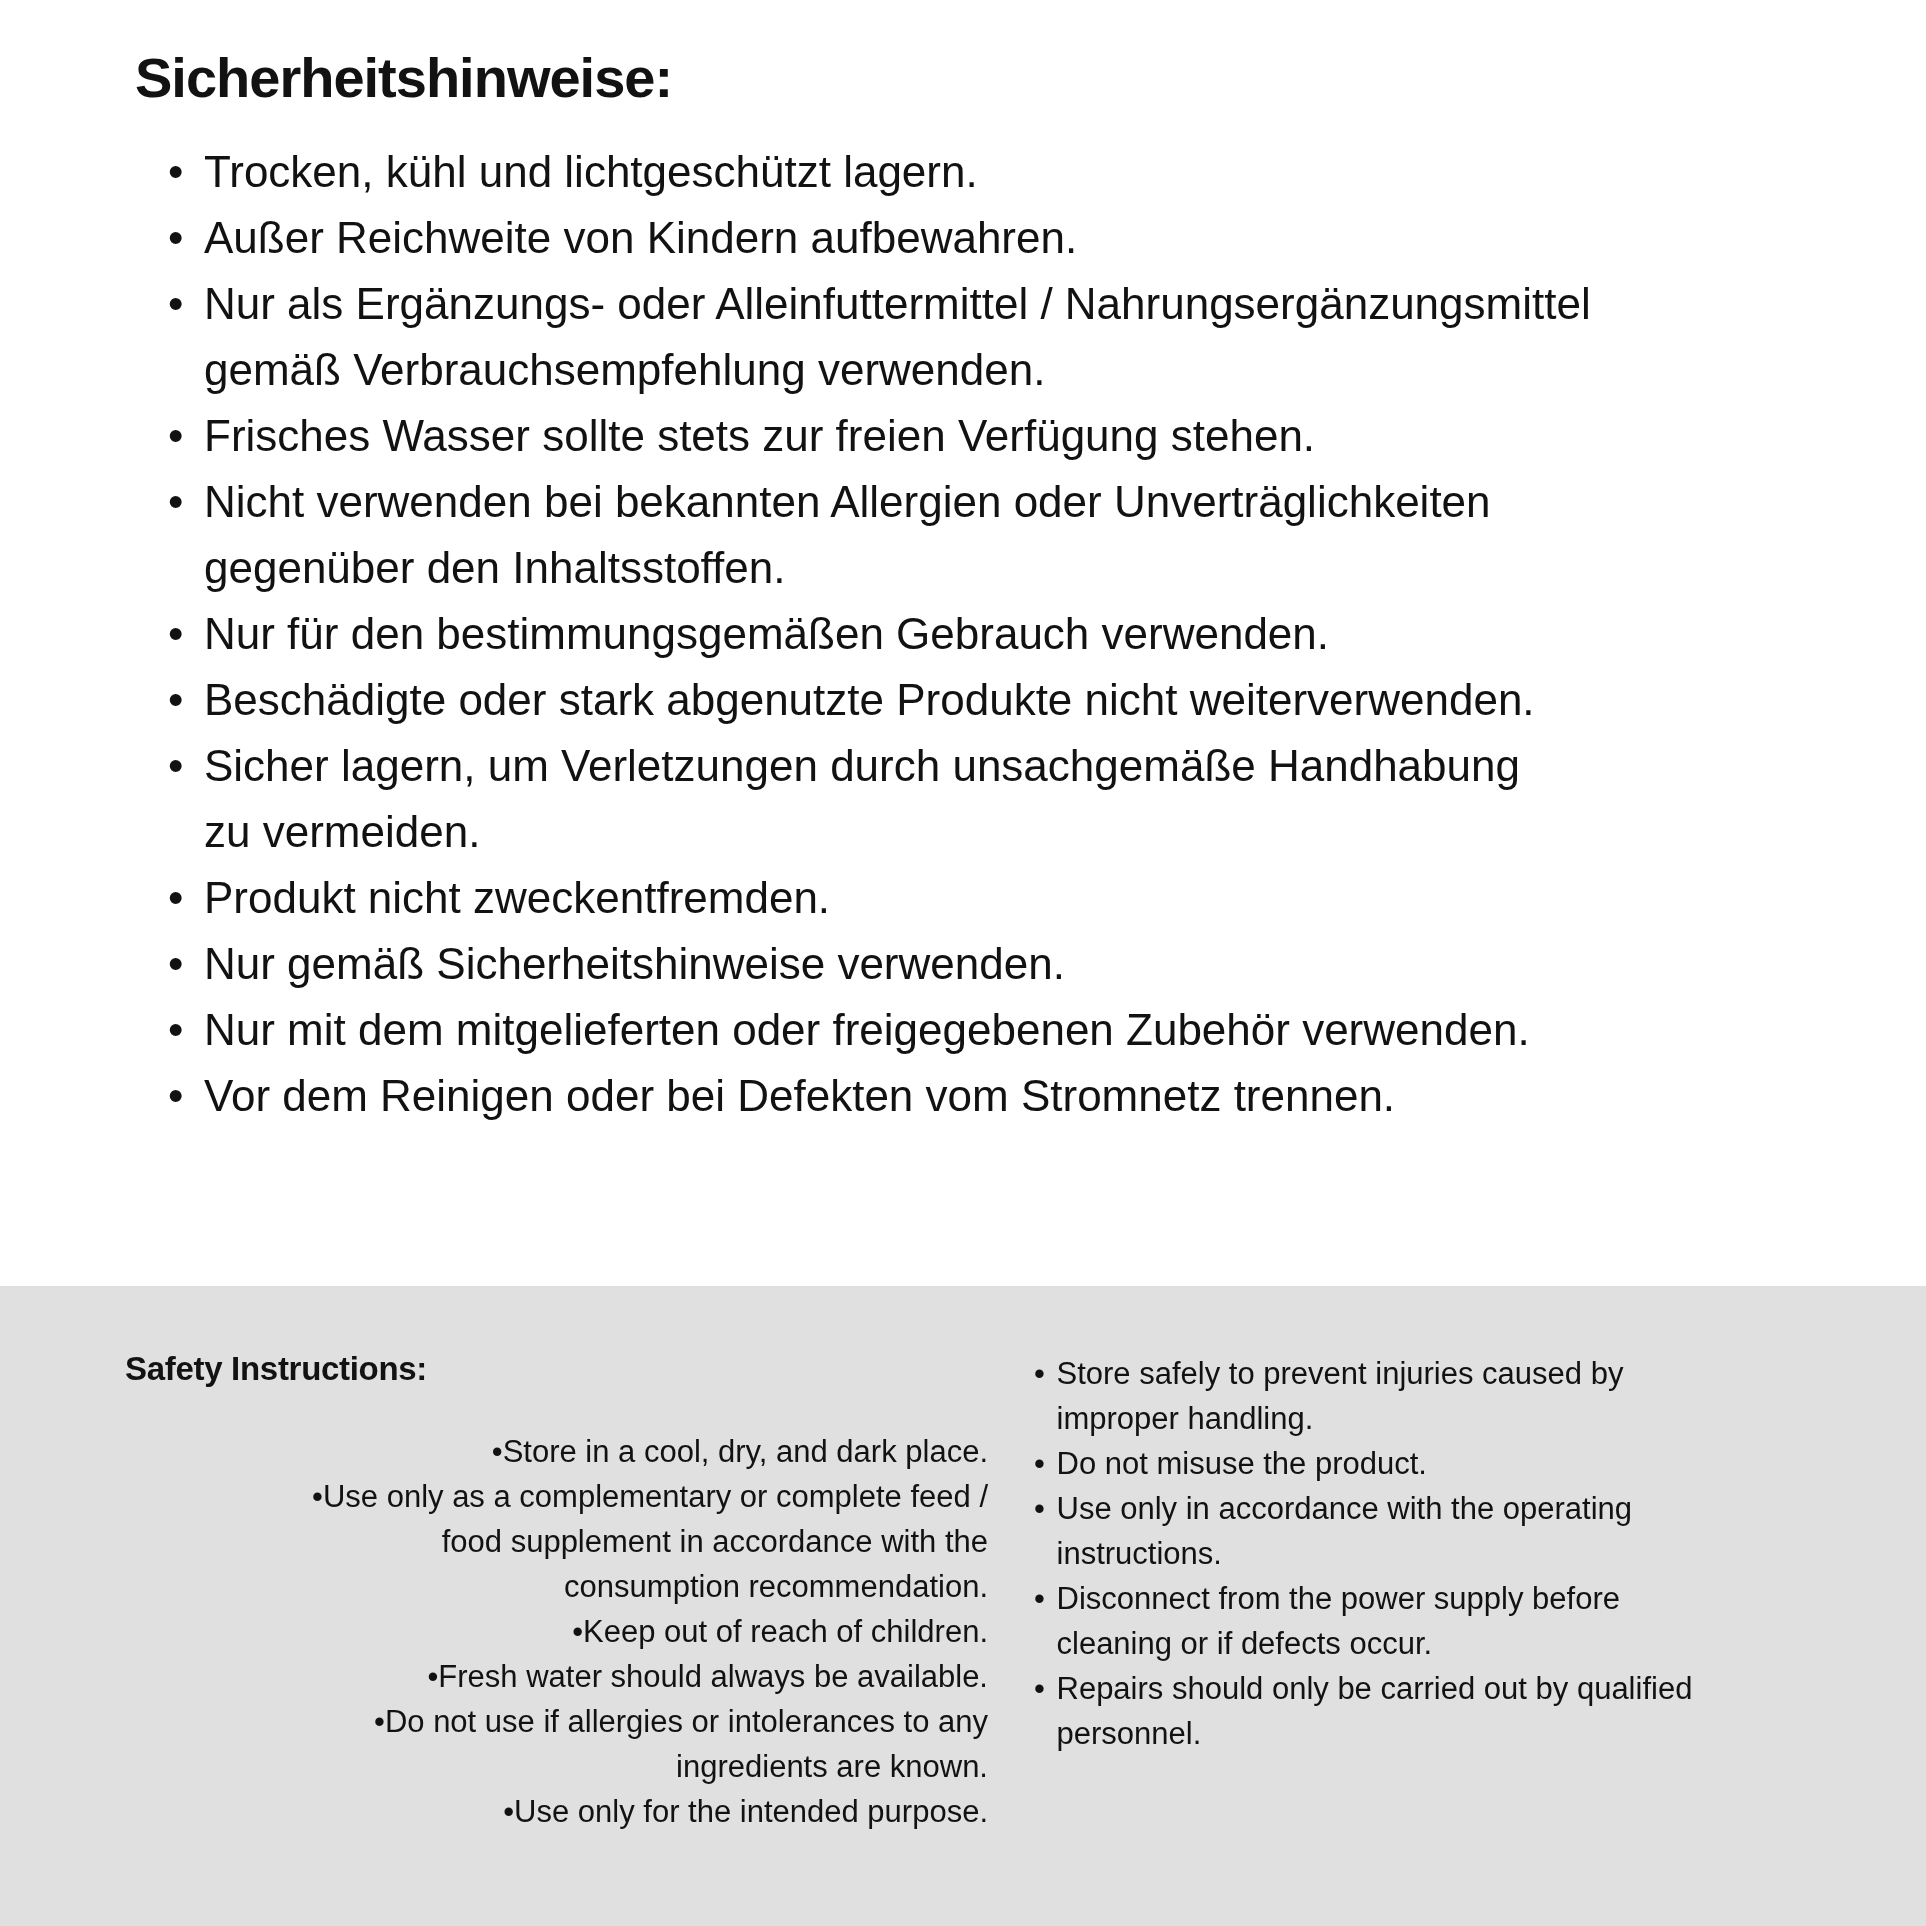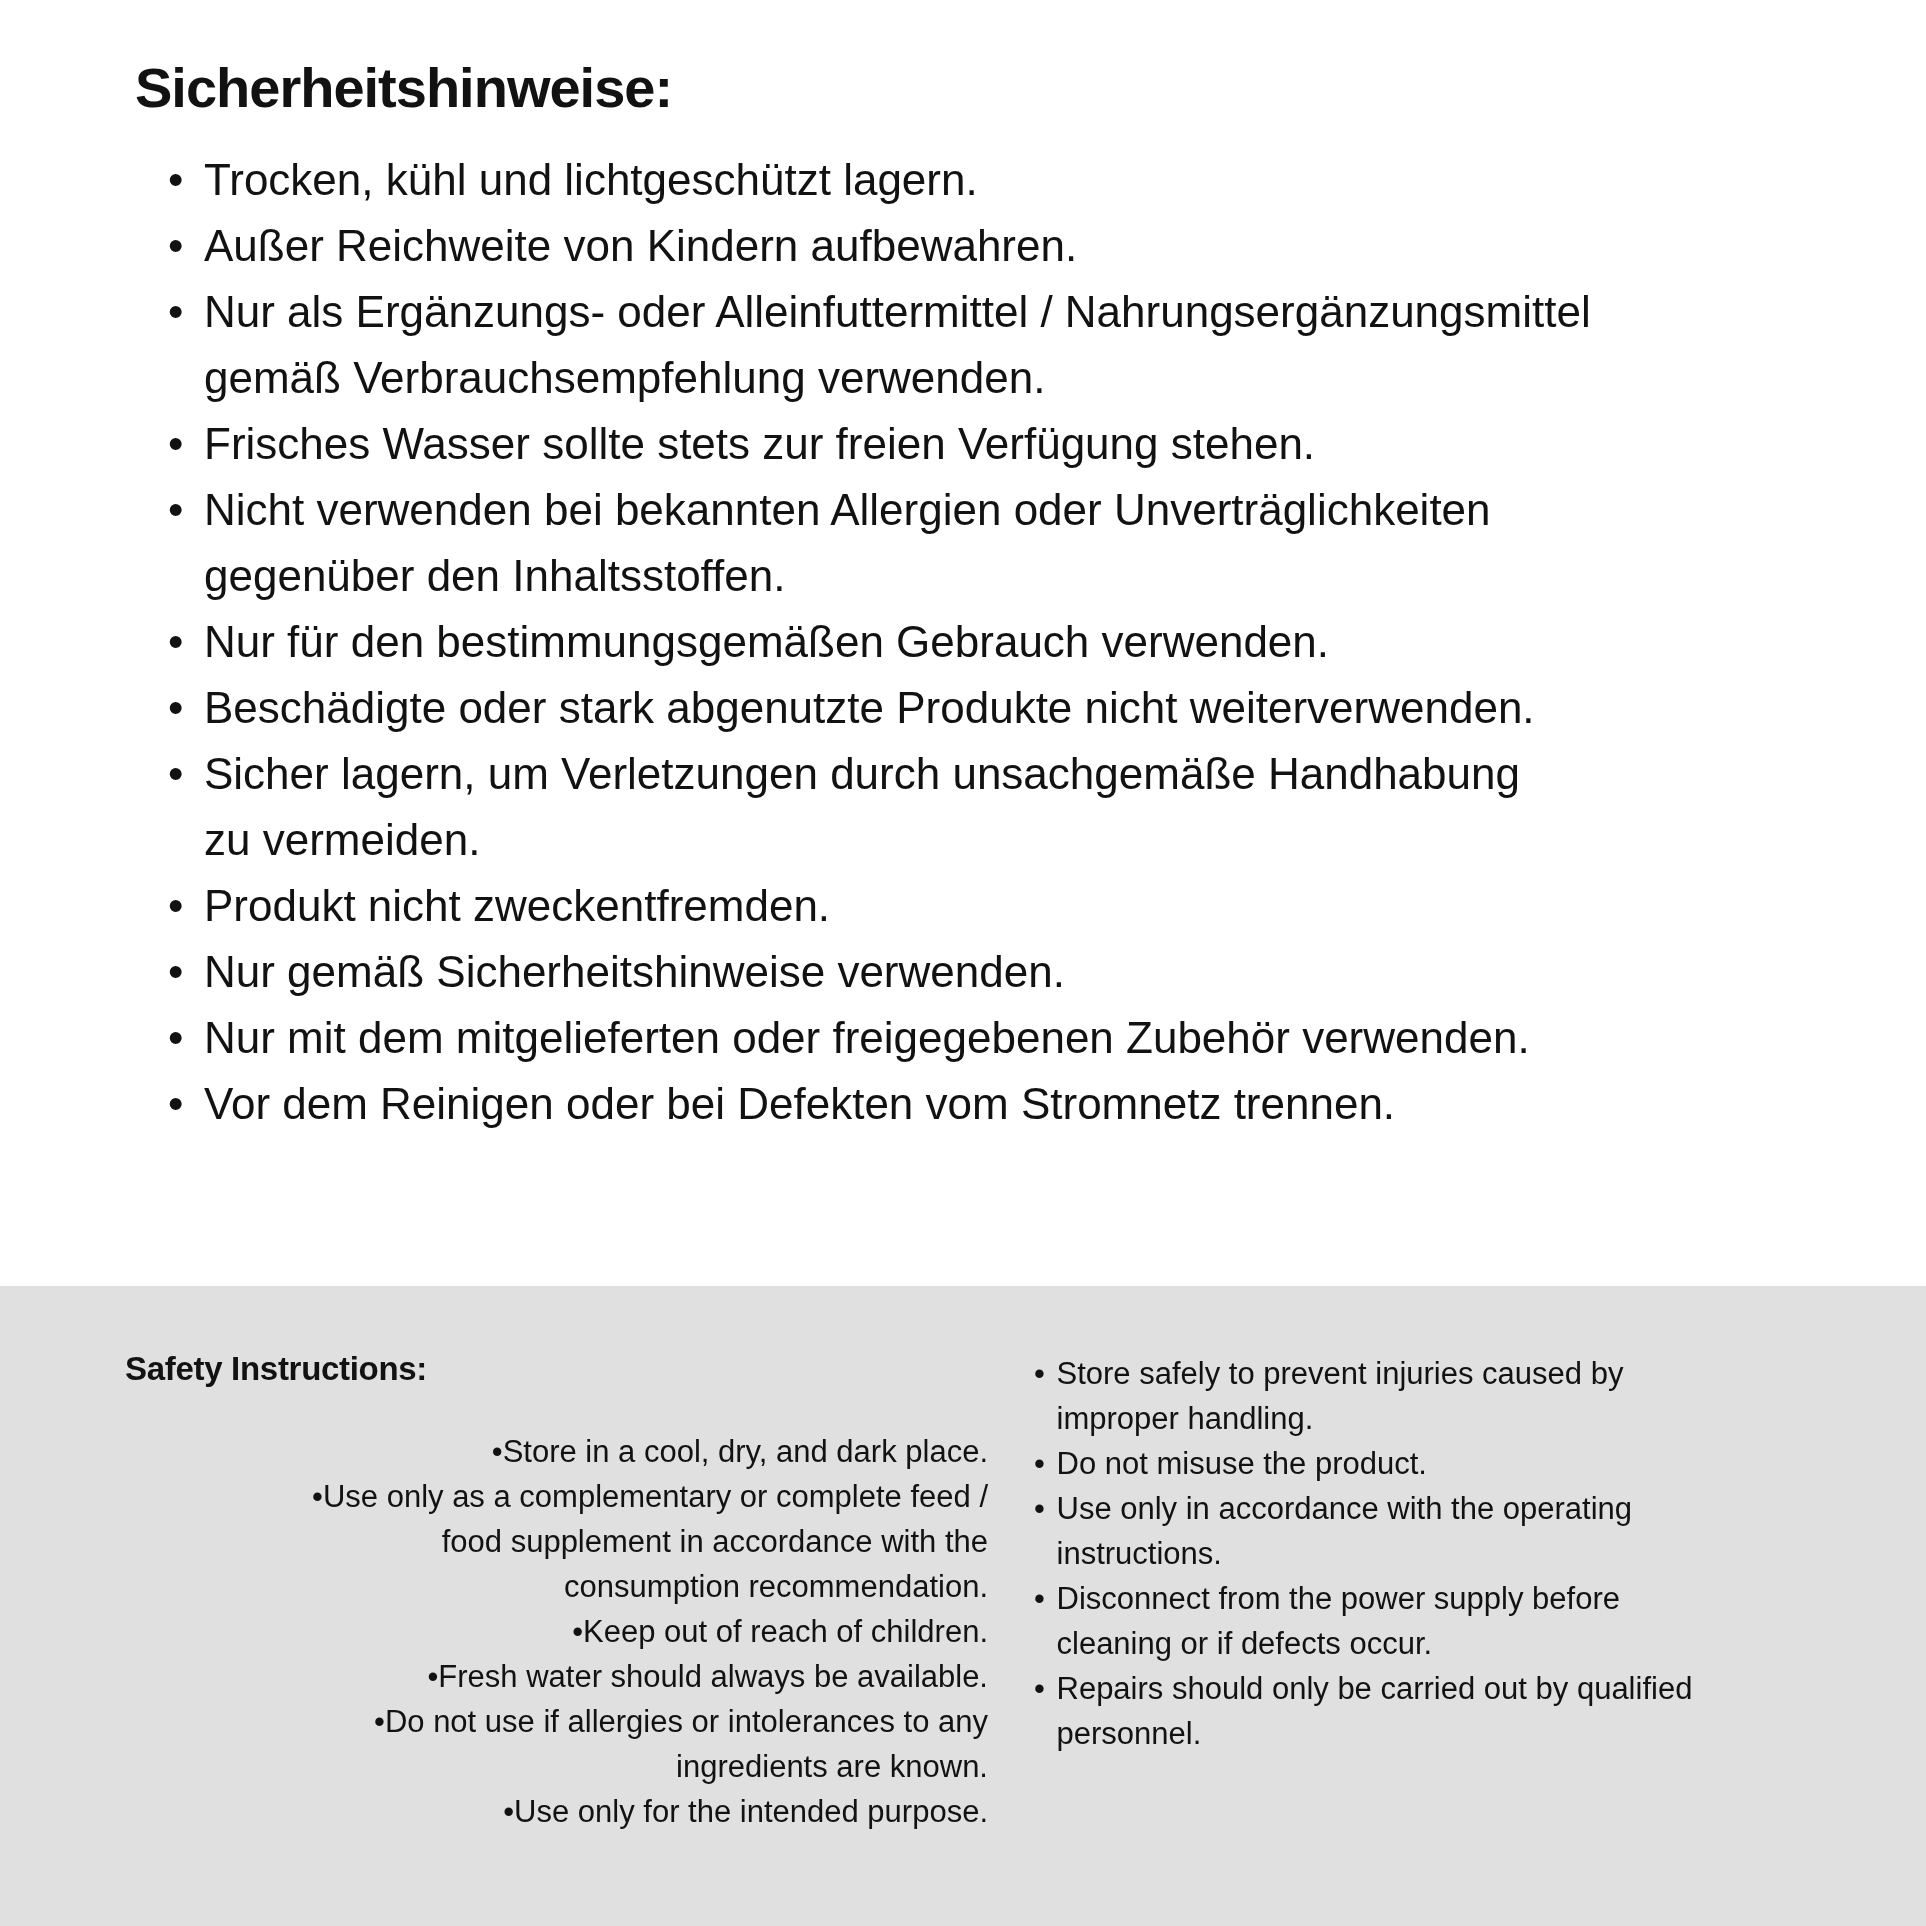--- a/index.html
+++ b/index.html
@@ -18,34 +18,34 @@
     width: 1926px;
     height: 1926px;
     background: var(--page-bg);
     overflow: hidden;
   }
 
   
   .de-title {
     position: absolute;
     left: 135px;
-    top: 60px;
+    top: 50px;
     font-size: 56px;
     font-weight: 700;
     letter-spacing: -1px;
     line-height: 1;
     white-space: nowrap;
   }
   ul.blist {
     list-style: none;
   }
   .de-list {
     position: absolute;
     left: 168px;
-    top: 147px;
+    top: 139px;
     width: 1682px;
     font-size: 44px;
     line-height: 66px;
   }
   .de-list li {
     padding-left: 36px;
     text-indent: -36px;
   }
   .de-list .mk {
     display: inline-block;

